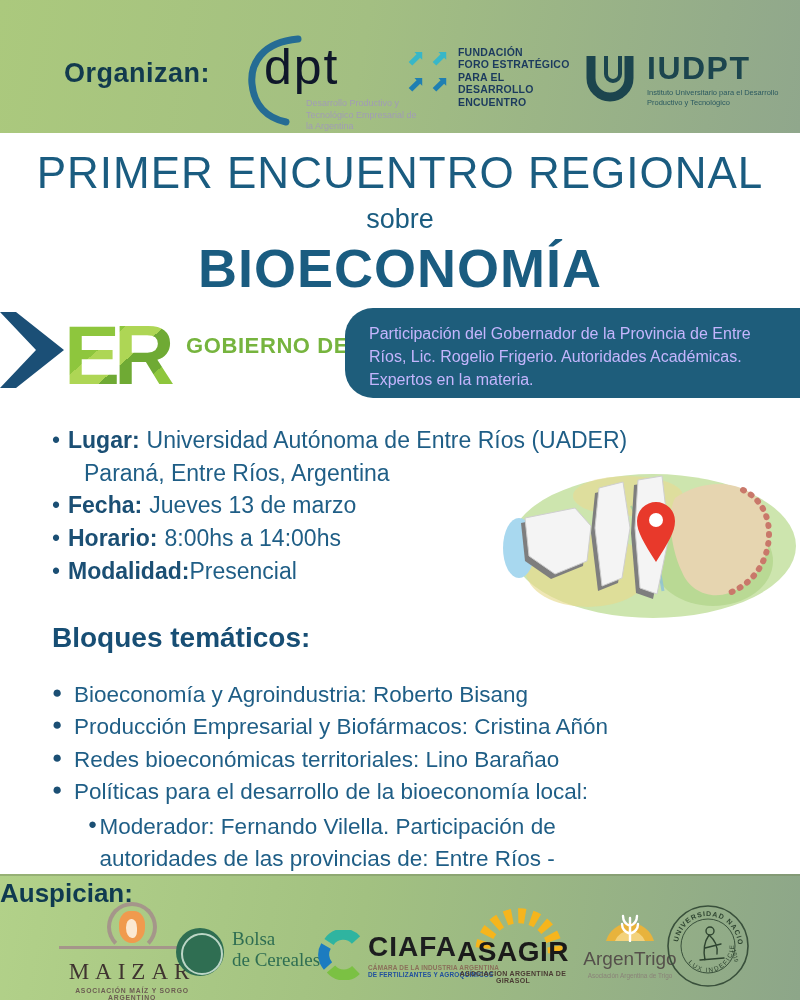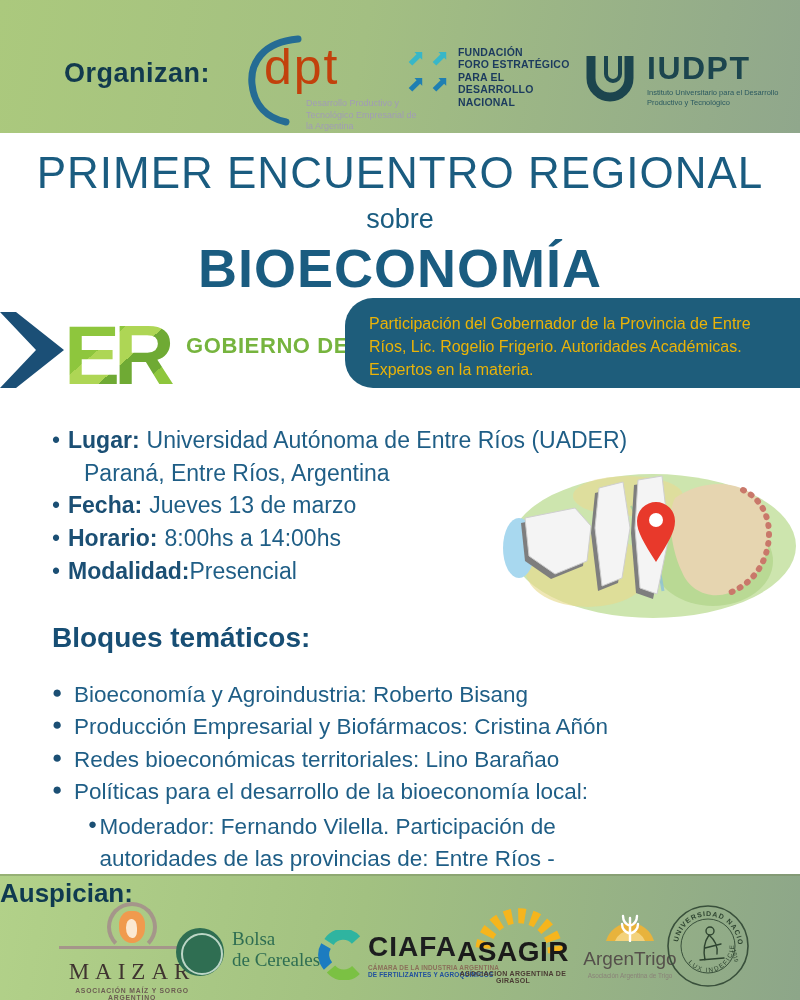--- a/index.html
+++ b/index.html
@@ -8,21 +8,21 @@
   .flyer{position:relative;width:800px;height:1000px;background:#fff;overflow:hidden}
 
   
   .band-top{position:absolute;top:0;left:0;width:800px;height:133px;
     background:linear-gradient(100deg,#abc97d 0%,#a3bf82 45%,#90a78c 100%)}
   .organizan{position:absolute;left:64px;top:58px;font-size:27px;font-weight:bold;
     color:#123a4e;letter-spacing:.5px}
 
   
   .logo-dpt{position:absolute;left:232px;top:34px;width:180px;height:96px}
-  .dpt-abbr{position:absolute;left:32px;top:4px;font-size:50px;color:#c2410c;letter-spacing:2px}
+  .dpt-abbr{position:absolute;left:32px;top:4px;font-size:50px;color:#0f172a;letter-spacing:2px}
   .dpt-tagline{position:absolute;left:74px;top:64px;width:118px;font-size:9px;line-height:1.3;color:#a19cb5}
 
   
   .logo-foro{position:absolute;left:404px;top:46px;display:flex;gap:6px;align-items:flex-start}
   .foro-arrows{display:grid;grid-template-columns:24px 24px;grid-auto-rows:26px;line-height:24px;
     font-size:22px;text-align:center}
   .foro-arrows span:nth-child(-n+2){color:#38b7c8}
   .foro-arrows span:nth-child(n+3){color:#1f7fb2}
   .foro-text{font-size:10.5px;font-weight:bold;color:#1b3a5e;line-height:1.18;letter-spacing:.2px}
 
@@ -37,22 +37,22 @@
   .title-line1{font-size:44px;font-weight:400;letter-spacing:1px}
   .title-line2{font-size:27px;margin-top:6px}
   .title-line3{font-size:54px;font-weight:bold;letter-spacing:1px;margin-top:2px}
 
   
   .chevron{position:absolute;left:0;top:312px}
   .er-logo{position:absolute;left:64px;top:310px}
   .gov-name{position:absolute;left:186px;top:334px;font-weight:bold;color:#76b43e;line-height:1.12}
   .gov-name .l1{font-size:22px;letter-spacing:.6px}
   .gov-name .l2{font-size:23px;letter-spacing:.6px}
-  .info-box{position:absolute;left:345px;top:298px;width:455px;height:90px;background:#1e5d7b;
-    border-radius:28px 0 0 28px;color:#eab308;font-size:16px;line-height:1.45;
+  .info-box{position:absolute;left:345px;top:308px;width:455px;height:90px;background:#1e5d7b;
+    border-radius:28px 0 0 28px;color:#c4b5fd;font-size:16px;line-height:1.45;
     padding:14px 16px 12px 24px}
 
   
   .details{position:absolute;left:52px;top:424px;width:620px;color:#1f5e86;font-size:23px;line-height:1.42}
   .detail-row{display:flex;align-items:flex-start}
   .dot{width:16px;font-size:23px;color:#1b4f74}
   .detail-row b{color:#1b4f74;margin-right:7px;white-space:nowrap}
   .detail-val{display:inline}
   .detail-val2{margin-left:16px}
 
@@ -134,21 +134,21 @@
       <span>⬈</span>
         <span>⬈</span>
       <span>⬈</span>
         <span>⬈</span>
     </div>
     <div class="foro-text">
       <div>FUNDACIÓN</div>
       <div>FORO ESTRATÉGICO</div>
       <div>PARA EL</div>
       <div>DESARROLLO</div>
-      <div>NACIONAL</div>
+      <div>ENCUENTRO</div>
     </div>
   </div>
 
   <div class="logo-iudpt">
     <svg width="54" height="54" viewBox="0 0 54 54">
       <path d="M8 4 V26 a18 18 0 0 0 38 0 V4" stroke="#1c454e" stroke-width="9" fill="none"></path>
       <path d="M23 4 V22 a7 7 0 0 0 14 0 V4" stroke="#1c454e" stroke-width="4" fill="none"></path>
     </svg>
     <div class="iudpt-col">
       <span class="iudpt-abbr">IUDPT</span>

